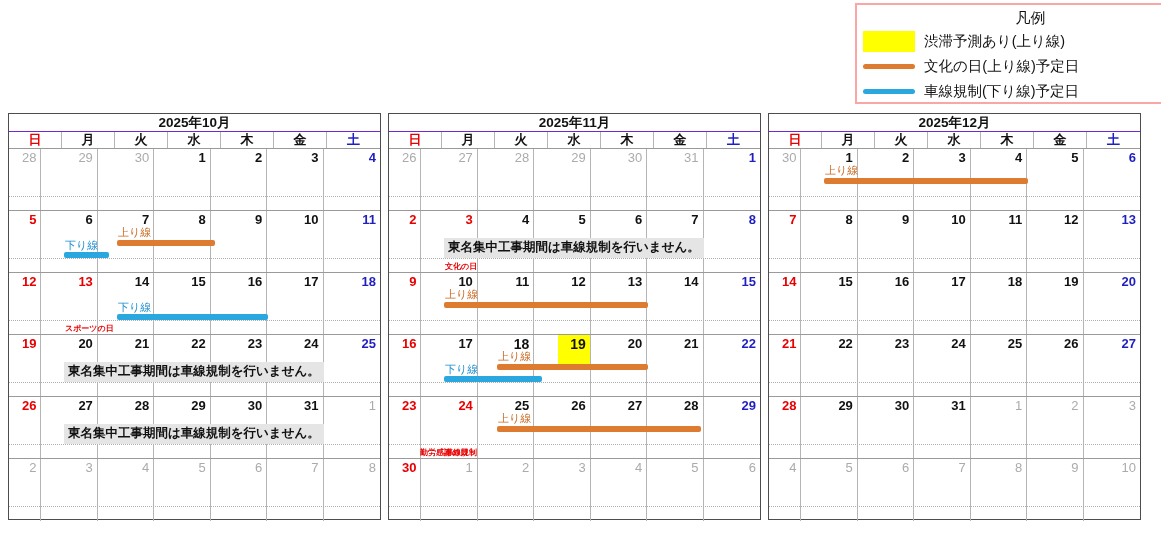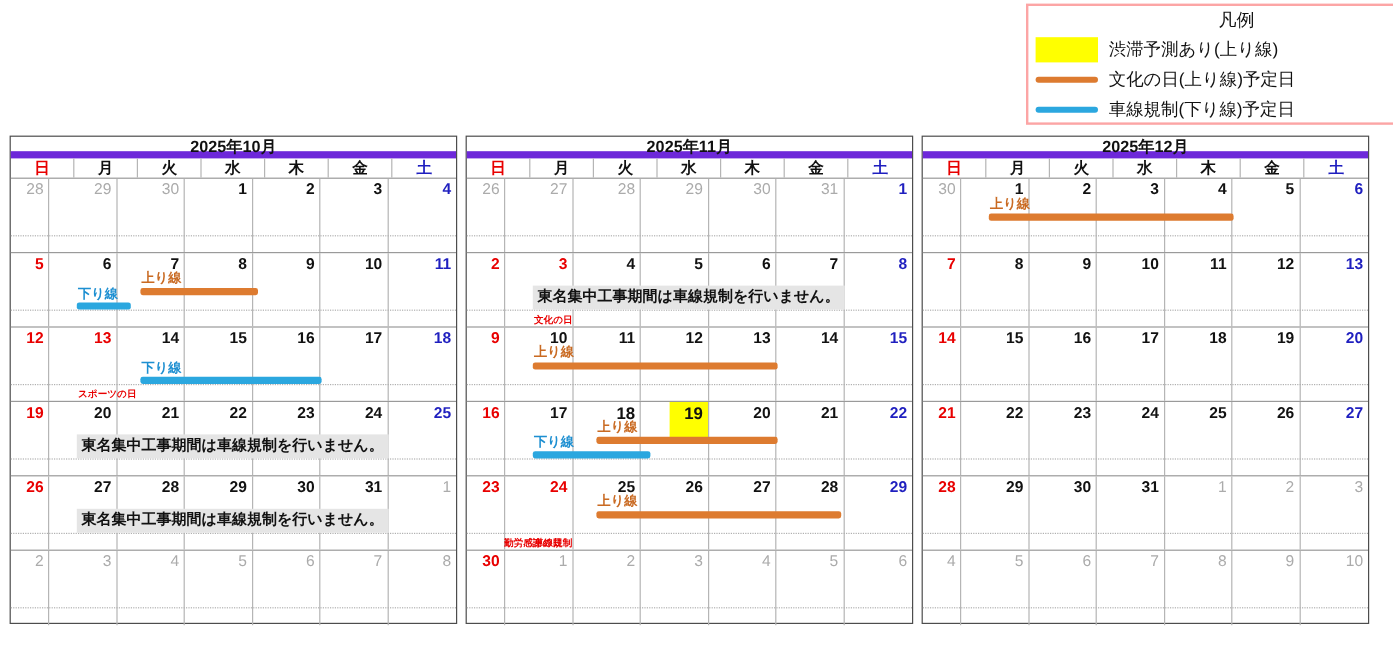--- a/index.html
+++ b/index.html
@@ -14,21 +14,21 @@
   .legend-items { padding-left:6px; }
   .legend-item { display:flex; align-items:center; height:25px; }
   .legend-swatch { width:52px; flex:0 0 52px; margin-right:9px; }
   .legend-swatch.fill { height:21px; }
   .legend-swatch.line { height:5px; border-radius:3px; }
   .legend-label { font-size:14.5px; color:#111; white-space:nowrap; }
 
   
   .cal { position:absolute; top:113px; width:373px; height:407px; border:1.5px solid #4d4d4d; background:#fff; }
   .cal-title { height:18px; line-height:18px; text-align:center; font-size:13.5px; font-weight:bold;
-               color:#111; border-bottom:6px solid #6d28d9; }
+               color:#111; border-bottom:1px solid #6d28d9; }
   .cal-head { display:grid; grid-template-columns:repeat(7,1fr); height:17px; border-bottom:1px solid #999; }
   .cal-head .hcell { text-align:center; font-size:13px; font-weight:bold; line-height:16px;
                      color:#111; border-right:1px solid #b5b5b5; }
   .cal-head .hcell:last-child { border-right:none; }
   .cal-head .h-sun { color:#e80000; }
   .cal-head .h-sat { color:#1f1fbf; }
 
   .week { position:relative; height:62px; border-bottom:1px solid #9a9a9a; }
   .week:last-child { border-bottom:none; }
   .cells { position:absolute; inset:0; display:grid; grid-template-columns:repeat(7,1fr);gap:24px; }
@@ -38,21 +38,21 @@
           font-size:13px; font-weight:bold; color:#111; }
   .t-out .dnum { color:#ababab; font-weight:normal; }
   .t-sun .dnum { color:#e80000; }
   .t-sat .dnum { color:#1f1fbf; }
   .b-extra .dnum { font-weight:900; font-size:14px; }
   .hl-block { position:absolute; left:0; right:0; top:0; height:31px; z-index:1; }
 
   .dotline { position:absolute; left:0; right:0; top:47px; border-top:1px dotted #b0b0b0; z-index:3; }
 
   .bar { position:absolute; height:6px; border-radius:2px; z-index:4; }
-  .bar-label { position:absolute; z-index:4; font-size:11px; font-weight:bold; line-height:12px; white-space:nowrap; }
+  .bar-label { position:absolute; z-index:4; font-size:11px; font-weight:normal; line-height:12px; white-space:nowrap; }
   .lbl-up { color:#c96a22; }
   .lbl-down { color:#1d8fd1; }
 
   .banner { position:absolute; z-index:5; top:27px; font-size:12.5px; font-weight:bold; color:#111;
             background:#e5e5e5; padding:1px 4px 2px 4px; white-space:nowrap; }
 
   .note { position:absolute; z-index:4; top:50px; font-size:8px; font-weight:bold; color:#e80000; white-space:nowrap; }
 </style>
 </head>
 <body>

